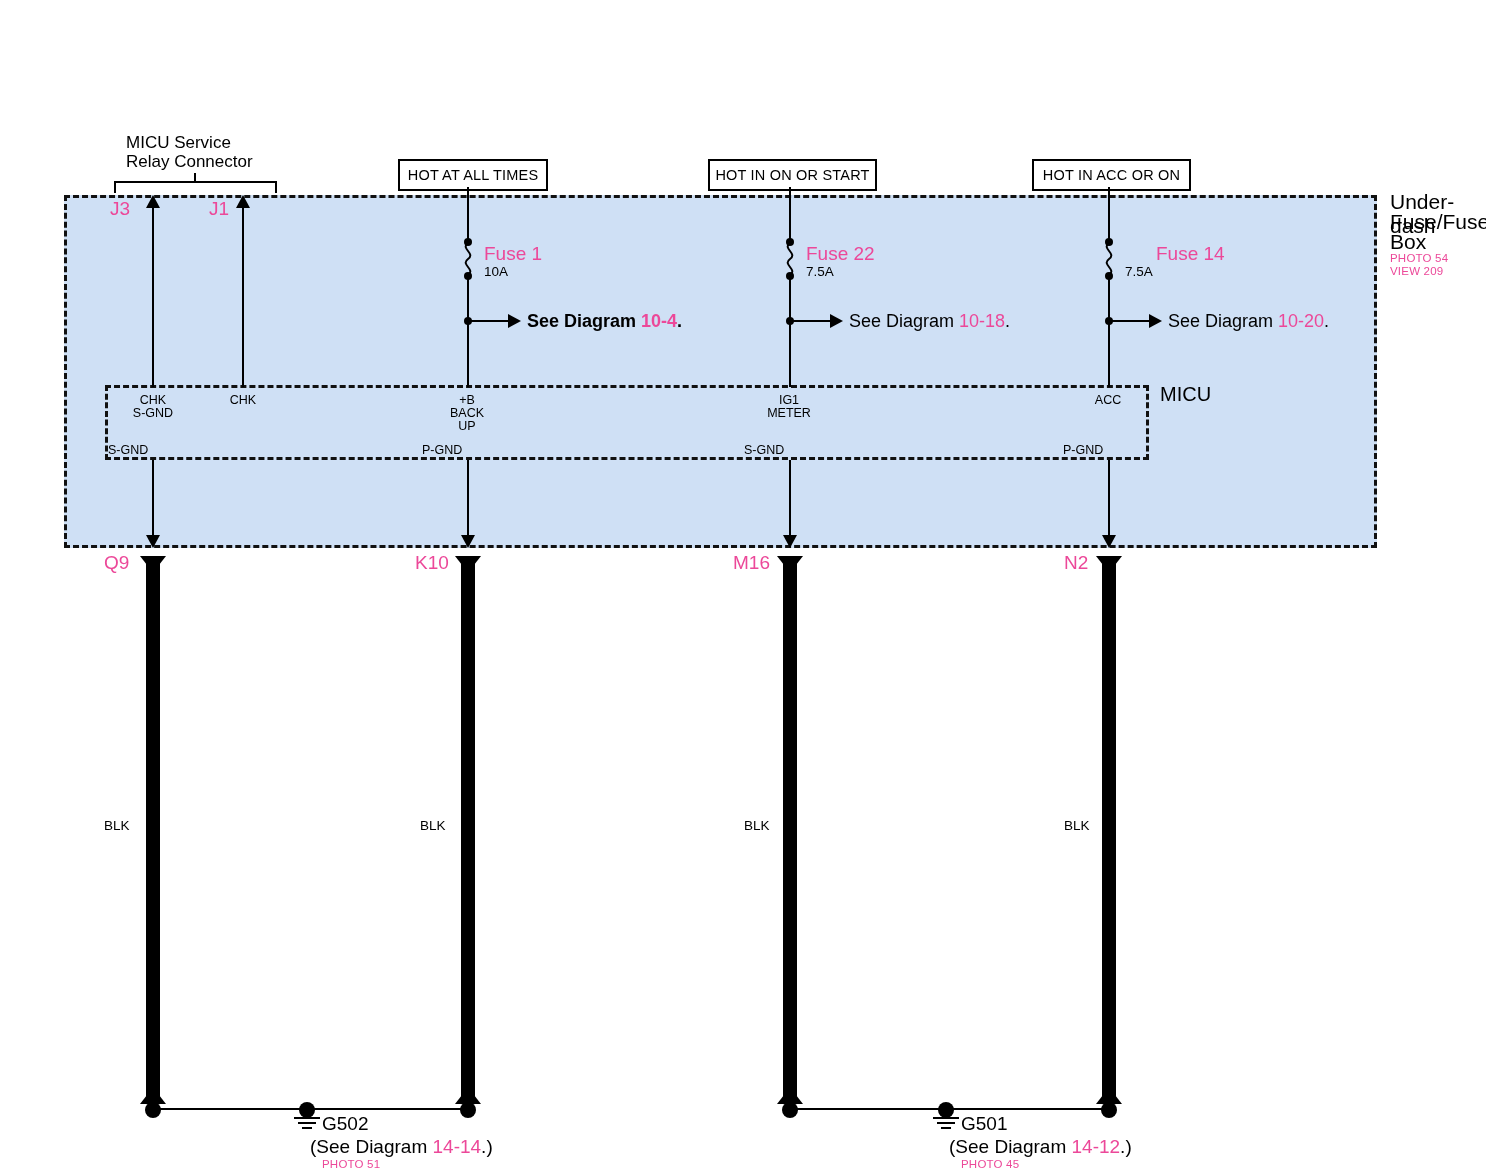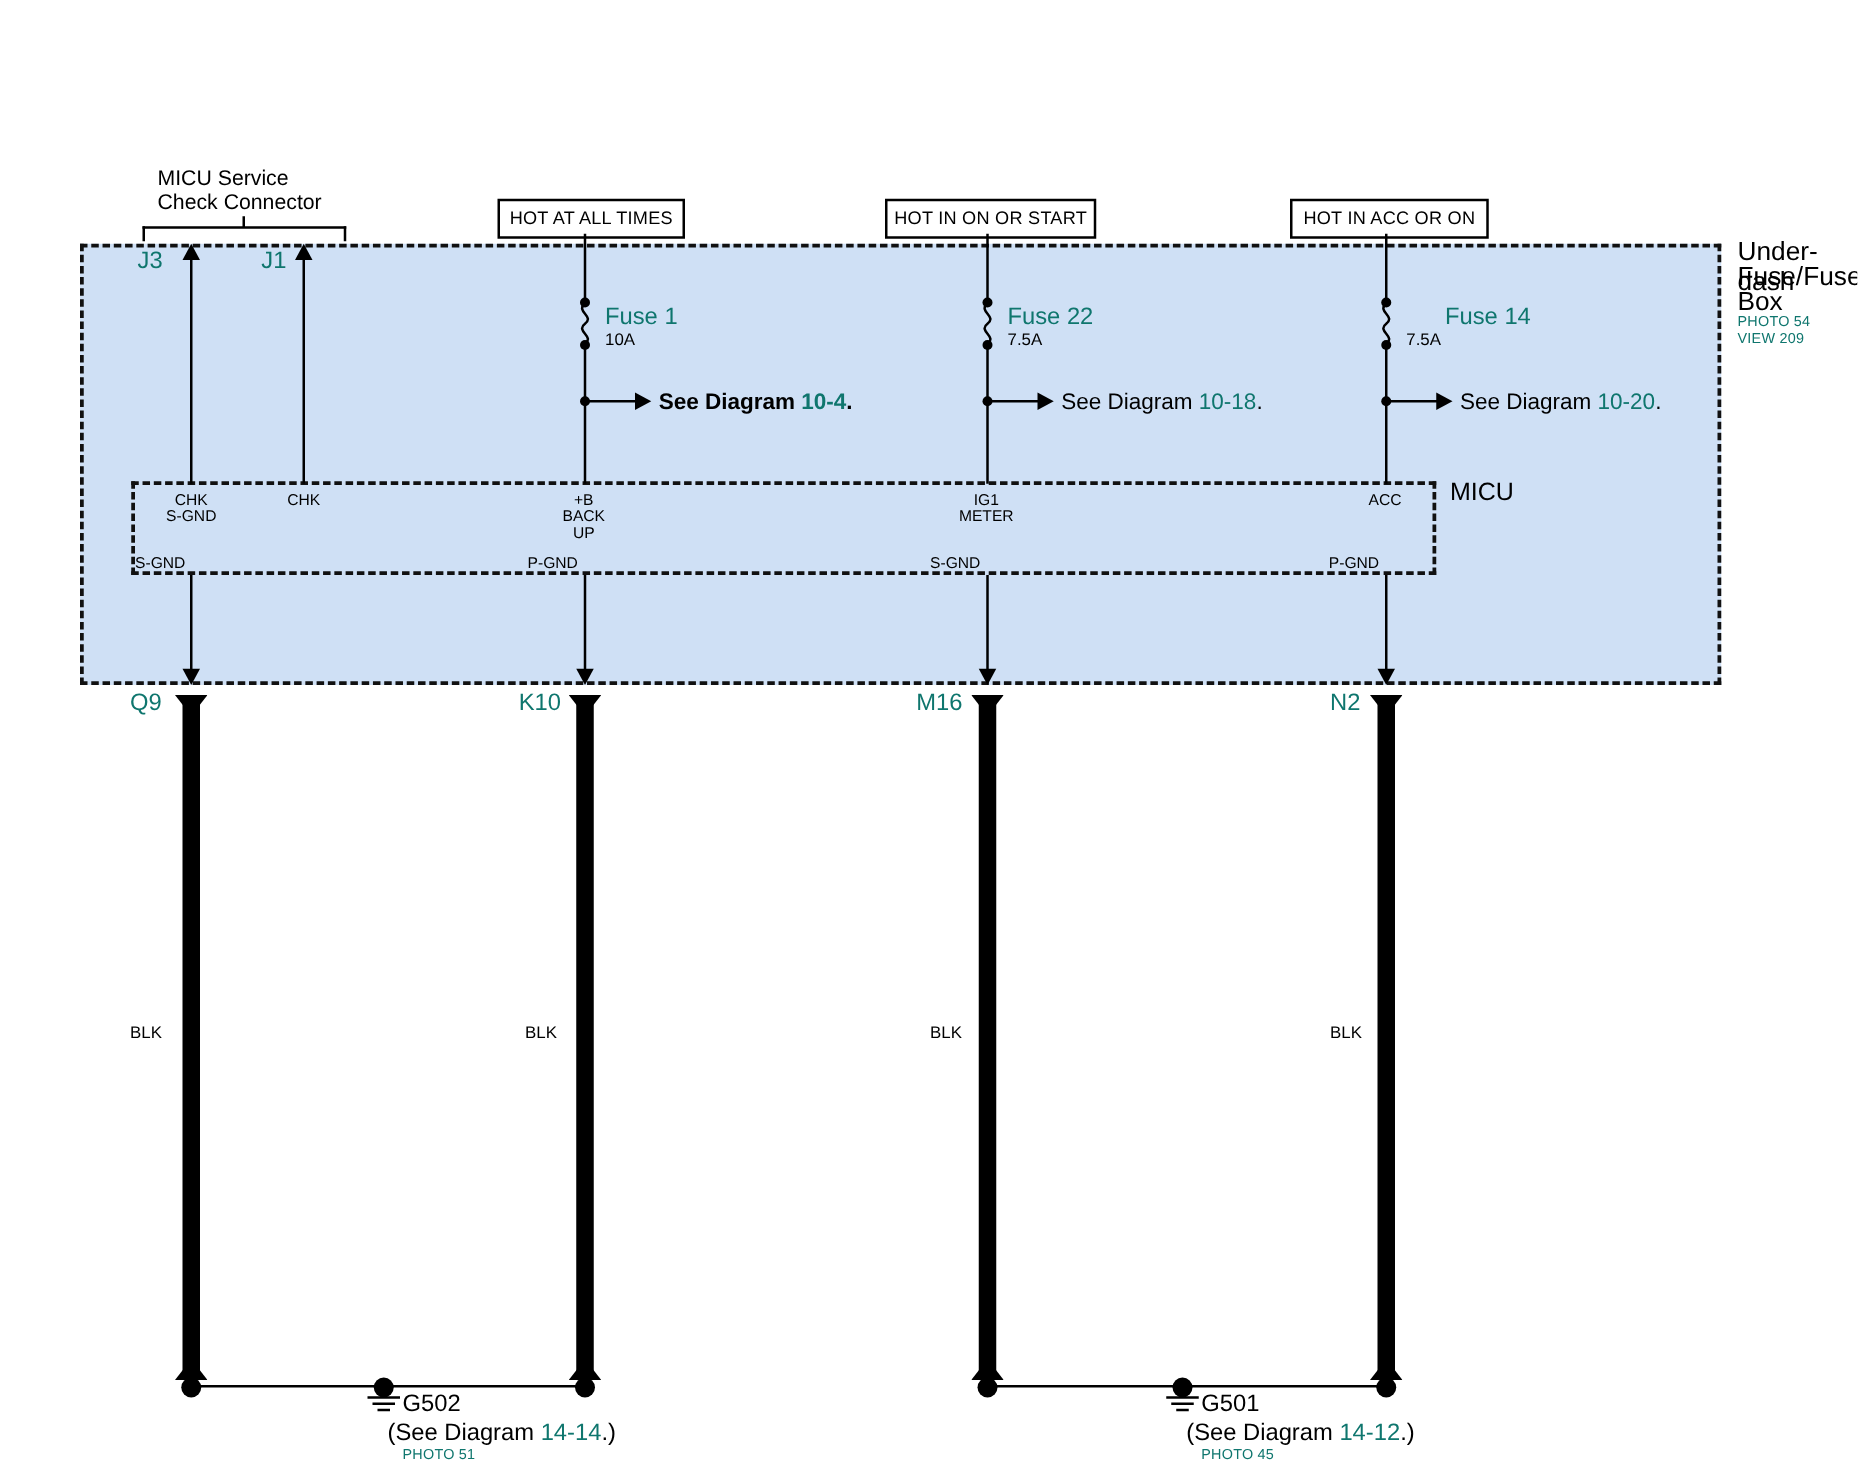--- a/index.html
+++ b/index.html
@@ -1,20 +1,20 @@
 <!DOCTYPE html>
 <html><head>
 <meta charset="utf-8">
 <style>
   html,body{margin:0;padding:0;background:#ffffff;}
   body{font-family:"Liberation Sans","DejaVu Sans",sans-serif;color:#000;}
   #page{position:relative;width:1486px;height:1175px;overflow:hidden;background:#fff;}
 
   .t{position:absolute;white-space:pre;line-height:1.18;}
-  .blue{color:#0f766e;}
+  .blue{color:#ec4899;}
 
   #title{left:10px;top:2px;font-size:27px;letter-spacing:.1px;}
   #subtitle{left:10px;top:50px;font-size:22px;letter-spacing:.1px;}
 
   
   #fusebox{position:absolute;left:64px;top:195px;width:1313px;height:353px;
            background:#cfe0f5;border:3px dashed #111;box-sizing:border-box;}
 
   
   #micubox{position:absolute;left:105px;top:385px;width:1044px;height:75px;
@@ -69,21 +69,21 @@
   <div class="boxlabel" style="left:1390px;top:190px;">Under-dash</div>
   <div class="boxlabel" style="left:1390px;top:210px;">Fuse/Fuse</div>
   <div class="boxlabel" style="left:1390px;top:230px;">Box</div>
   <div class="photo blue" style="left:1390px;top:252px;text-align:center;">PHOTO 54</div>
   <div class="photo blue" style="left:1390px;top:265px;">VIEW 209</div>
 
   <div id="micubox"></div>
   <div class="micu-title t" style="left:1160px;top:383px;">MICU</div>
 
   <div class="conn-cap" style="left:126px;top:133px;">MICU Service</div>
-  <div class="conn-cap" style="left:126px;top:152px;">Check Connector</div>
+  <div class="conn-cap" style="left:126px;top:152px;">Relay Connector</div>
 
   <div class="hline" style="left:114px;top:181px;width:163px;"></div>
   <div class="thinv" style="left:114px;top:181px;height:12px;"></div>
   <div class="thinv" style="left:275px;top:181px;height:12px;"></div>
   <div class="thinv" style="left:194px;top:173px;height:9px;"></div>
 
   <div class="thinv" style="left:152px;top:205px;height:182px;"></div>
   <div class="arr-up" style="left:146px;top:195px;"></div>
   <div class="termlabel blue" style="left:110px;top:198px;">J3</div>
   <div class="pinlabel" style="left:118px;top:392px;width:70px;">CHK</div>

